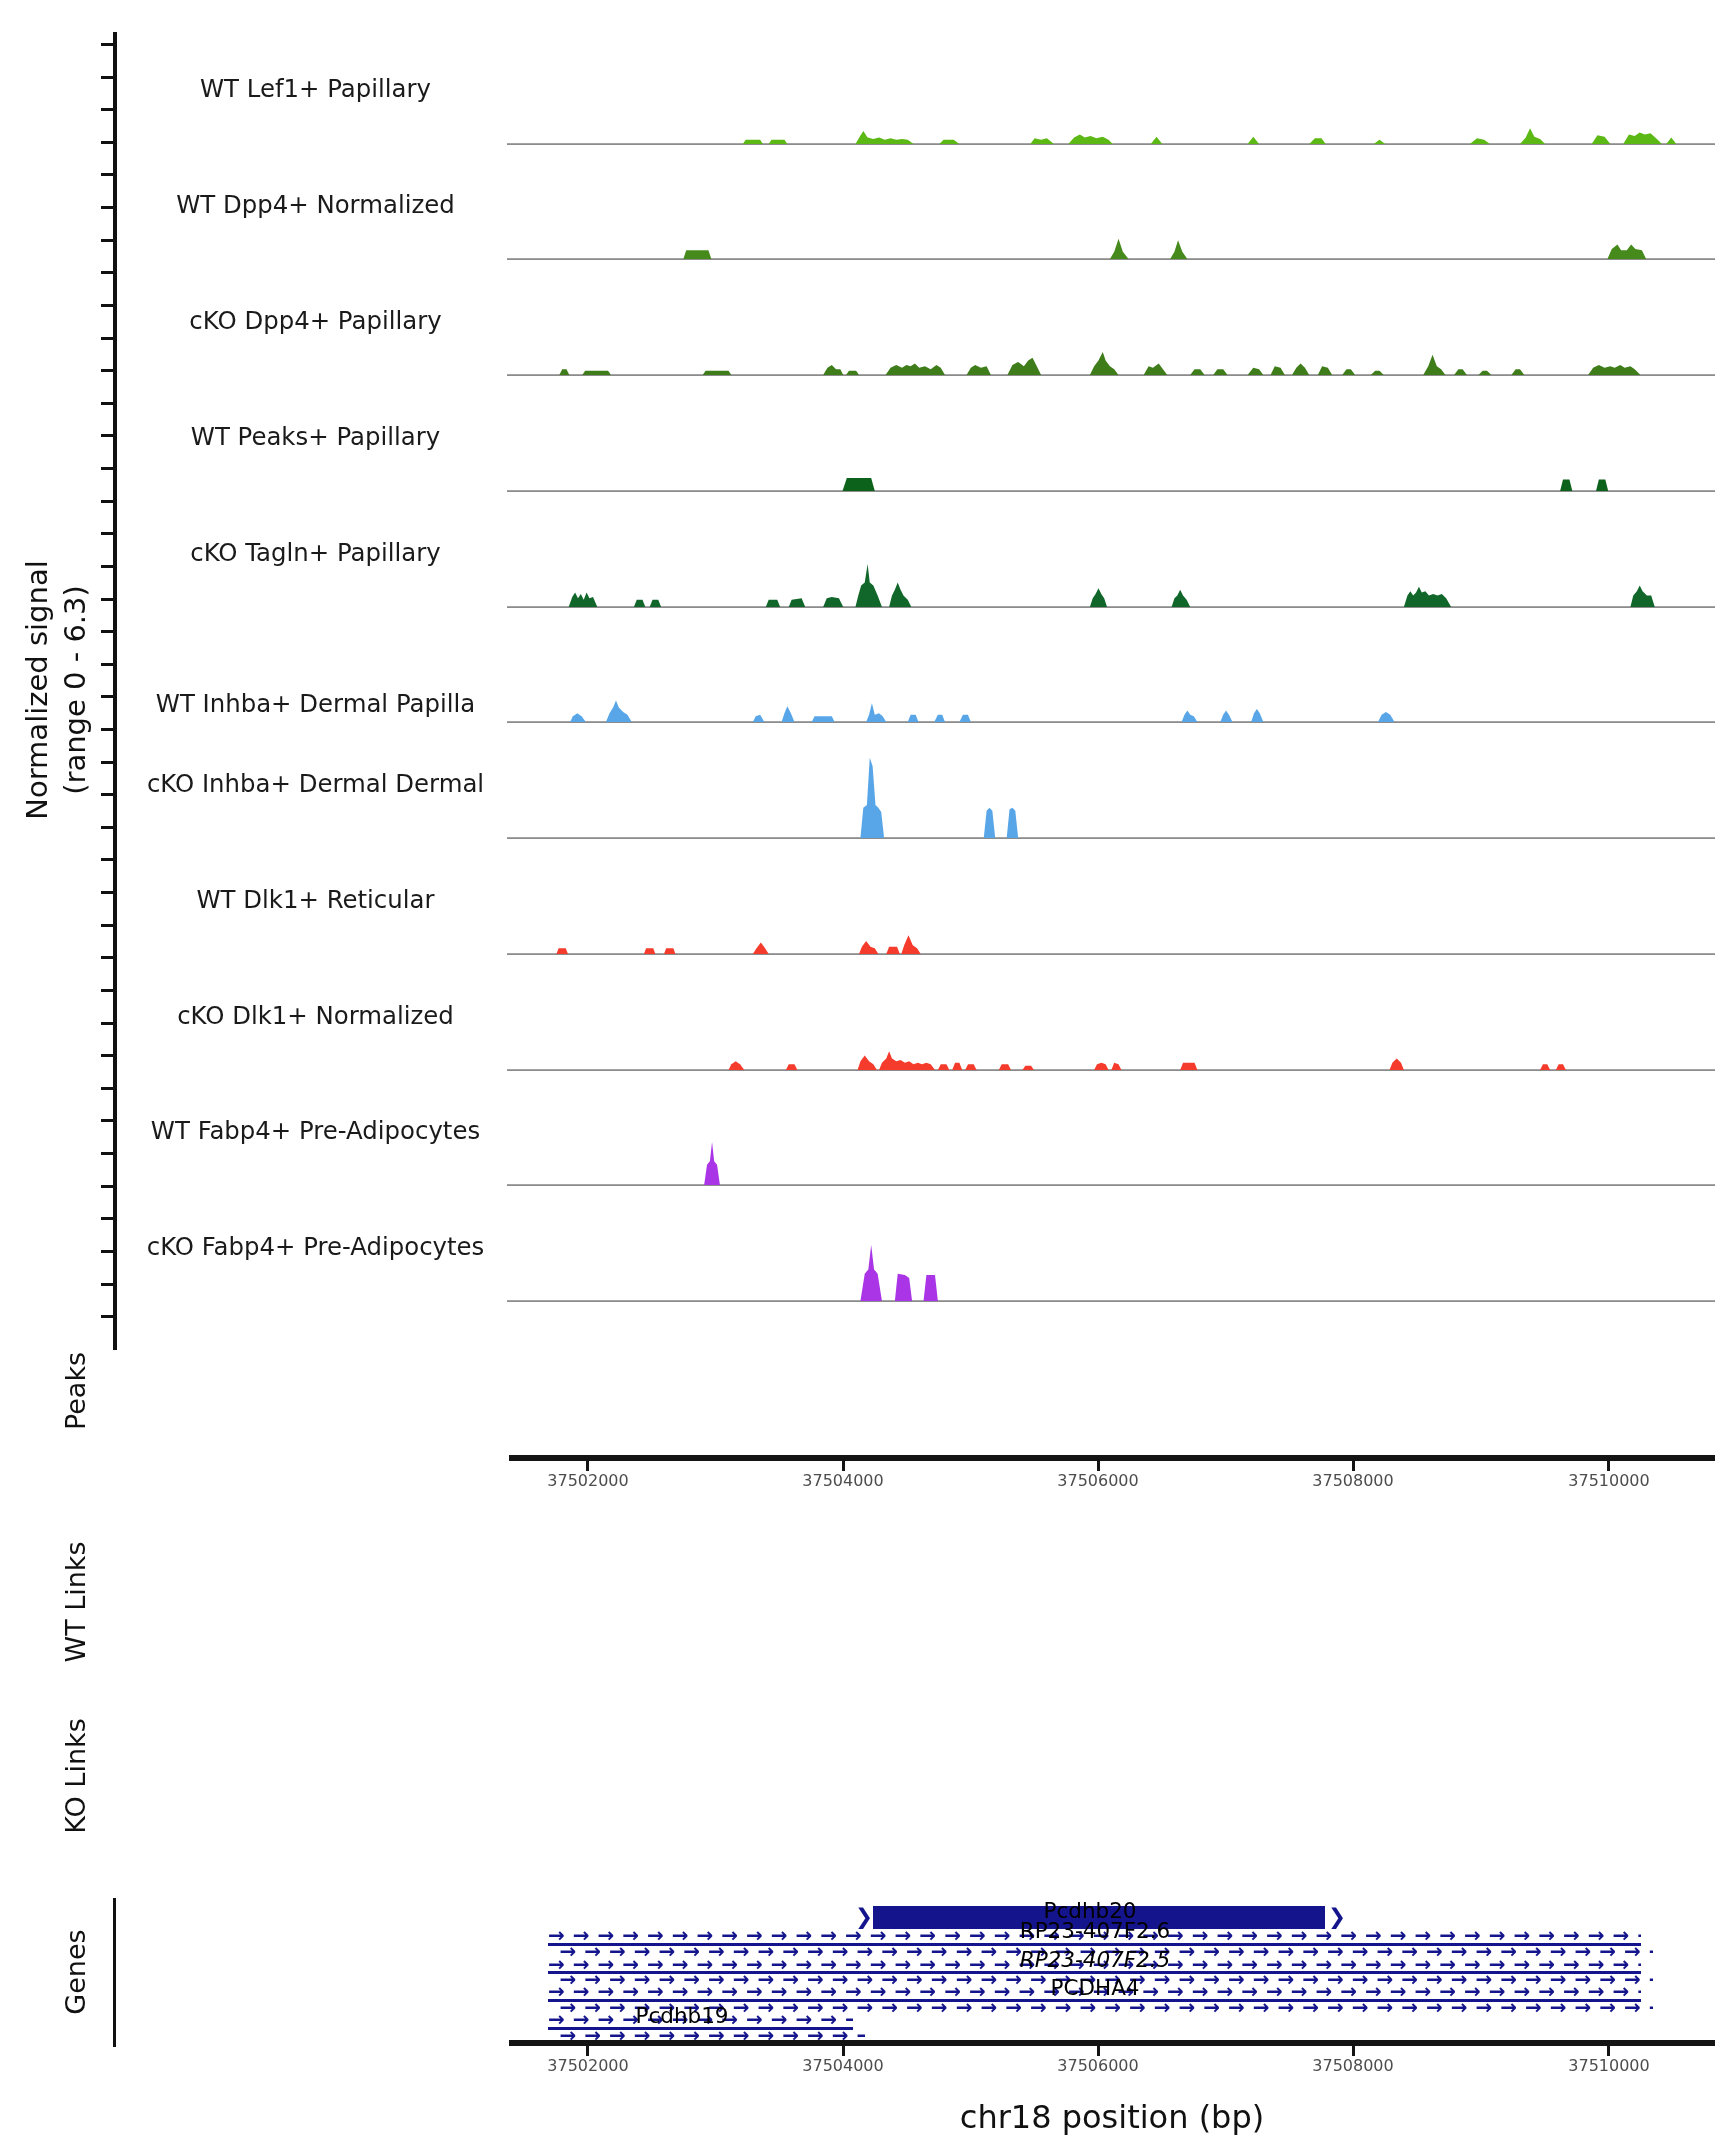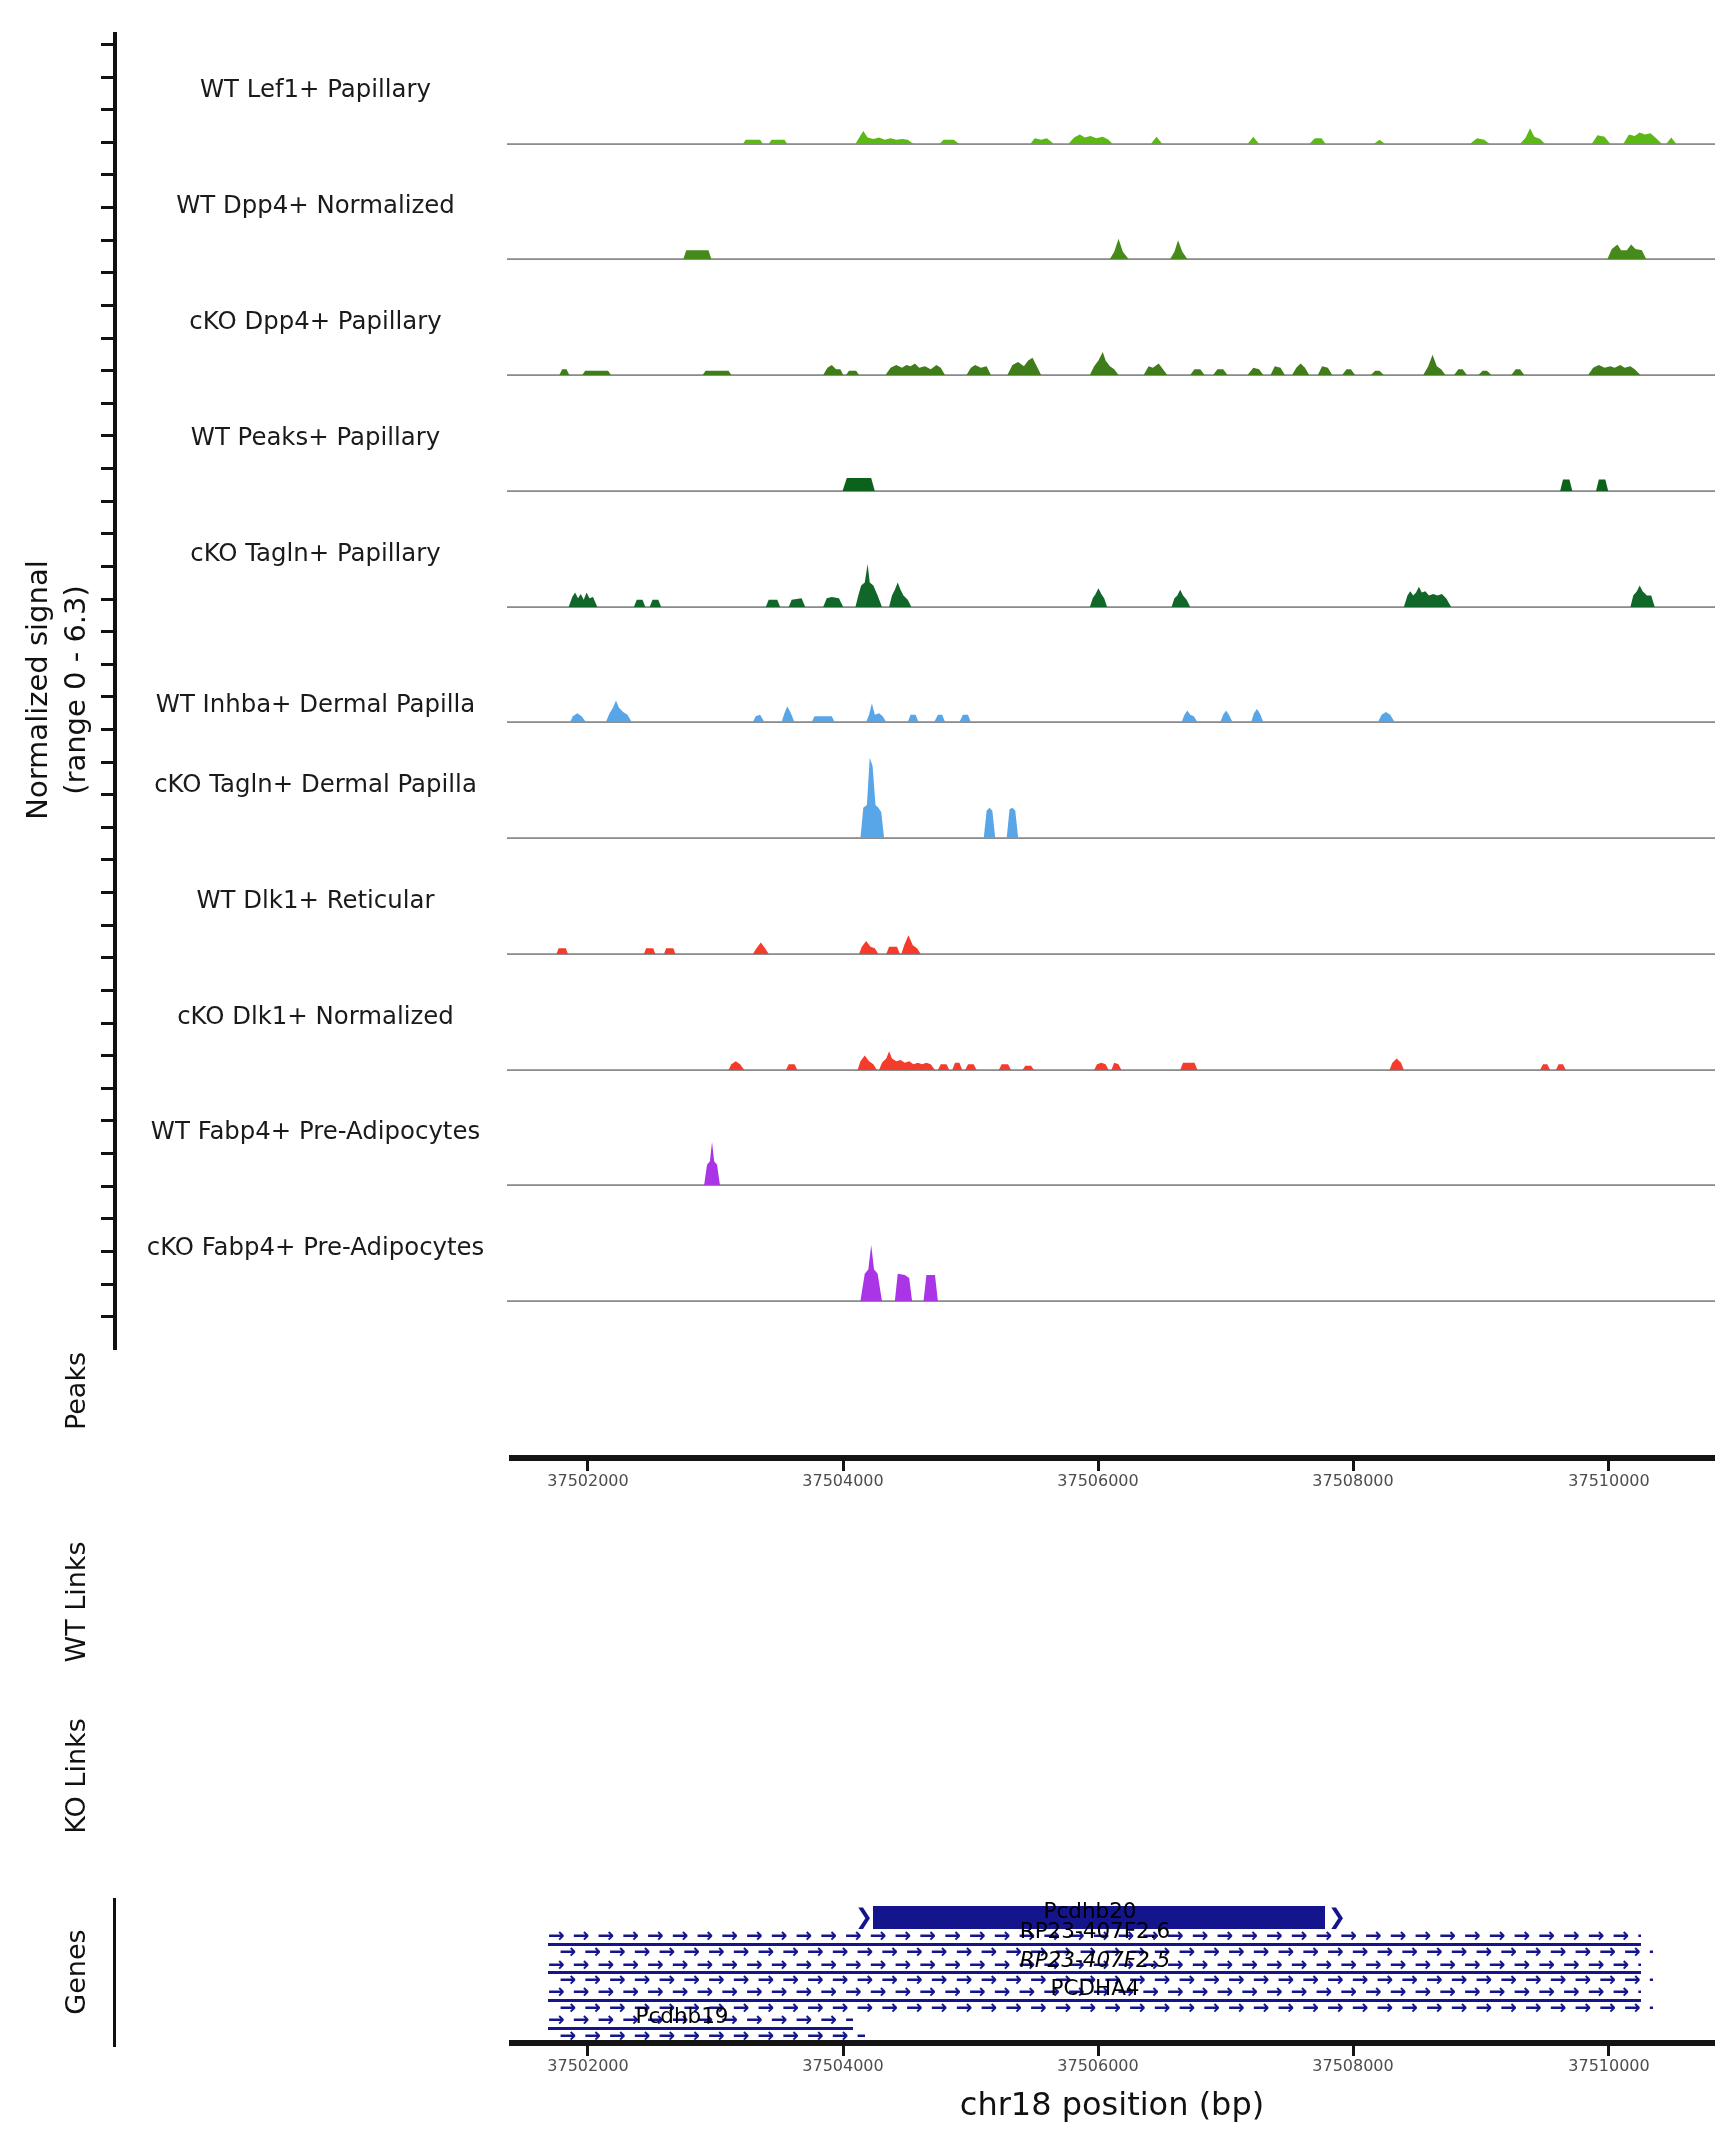--- a/index.html
+++ b/index.html
@@ -9,21 +9,21 @@
   .track-label{position:absolute;left:79px;width:473px;text-align:center;
                font-size:24.4px;color:#1a1a1a;white-space:nowrap;}
   .rot-label{position:absolute;white-space:nowrap;font-size:27px;color:#111;
              transform:translate(-50%,-50%) rotate(-90deg);}
   .ylab{position:absolute;text-align:center;font-size:29px;color:#111;line-height:1.3;
         transform:translate(-50%,-50%) rotate(-90deg);transform-origin:center;white-space:nowrap;}
   .axis-line{position:absolute;background:#111;}
   .ruler-line{position:absolute;background:#141414;height:5.7px;}
   .ruler-tick{position:absolute;width:2.9px;height:10px;background:#141414;}
   .ruler-ticklabel{position:absolute;width:172px;text-align:center;font-size:16px;color:#4d4d4d;white-space:nowrap;}
-  .ruler-title{position:absolute;text-align:left;font-size:32px;color:#111;white-space:nowrap;transform:translateX(-50%);}
+  .ruler-title{position:absolute;text-align:left;font-size:32px;color:#111;white-space:nowrap;transform:translateX(-50%);margin-top:13px;}
   .gene-line{position:absolute;height:2.9px;}
   .gene-arrows{position:absolute;overflow:hidden;white-space:nowrap;font-weight:bold;
                font-size:20px;line-height:20px;letter-spacing:8px;}
   .gene-label{position:absolute;transform:translateX(-50%);font-size:21.5px;color:#000;white-space:nowrap;}
   .gene-box{position:absolute;}
   .gene-endchev{position:absolute;font-size:21.5px;font-weight:bold;line-height:21.5px;}
   svg{position:absolute;display:block;}
 </style>
 </head>
 <body>
@@ -174,21 +174,21 @@
         <path d="M 425 114 L 425 114 L 429 106 L 453 106 L 457 114 L 457 114 Z" fill="#58a6e8"></path>
         <path d="M 501 114 L 501 114 L 505 104 L 509 88 L 513 104 L 519 102 L 524 106 L 529 114 L 529 114 Z" fill="#58a6e8"></path>
         <path d="M 559 114 L 559 114 L 563 104 L 570 104 L 574 114 L 574 114 Z" fill="#58a6e8"></path>
         <path d="M 596 114 L 596 114 L 601 104 L 607 104 L 611 114 L 611 114 Z" fill="#58a6e8"></path>
         <path d="M 631 114 L 631 114 L 636 104 L 643 104 L 647 114 L 647 114 Z" fill="#58a6e8"></path>
         <path d="M 941 114 L 941 114 L 945 104 L 949 98 L 953 104 L 958 106 L 963 114 L 963 114 Z" fill="#58a6e8"></path>
         <path d="M 995 114 L 995 114 L 999 104 L 1003 98 L 1007 104 L 1012 114 L 1012 114 Z" fill="#58a6e8"></path>
         <path d="M 1038 114 L 1038 114 L 1042 102 L 1046 96 L 1050 102 L 1055 114 L 1055 114 Z" fill="#58a6e8"></path>
         <path d="M 1215 114 L 1215 114 L 1220 104 L 1226 100 L 1232 104 L 1238 114 L 1238 114 Z" fill="#58a6e8"></path>
       </svg>
-      <div class="track-label" style="top: 769px;">cKO Tagln+ Dermal Papilla</div>
+      <div class="track-label" style="top: 769px;">cKO Inhba+ Dermal Dermal</div>
       <svg viewBox="0 0 1685 118" width="1208" height="85" style="left: 507px; top: 756px;">
         <rect x="0" y="113" width="1685" height="2.5" fill="#8c8c8c"></rect>
         <path d="M 493 114 L 493 114 L 497 72 L 502 68 L 506 2 L 510 14 L 514 68 L 518 72 L 522 78 L 526 114 L 526 114 Z" fill="#58a6e8"></path>
         <path d="M 665 114 L 665 114 L 669 76 L 673 72 L 677 76 L 681 114 L 681 114 Z" fill="#58a6e8"></path>
         <path d="M 697 114 L 697 114 L 701 74 L 705 72 L 709 76 L 713 114 L 713 114 Z" fill="#58a6e8"></path>
       </svg>
       <div class="track-label" style="top: 885px;">WT Dlk1+ Reticular</div>
       <svg viewBox="0 0 1685 118" width="1208" height="85" style="left: 507px; top: 872px;">
         <rect x="0" y="113" width="1685" height="2.5" fill="#8c8c8c"></rect>
         <path d="M 69 114 L 69 114 L 72 106 L 82 106 L 85 114 L 85 114 Z" fill="#f43b2c"></path>

